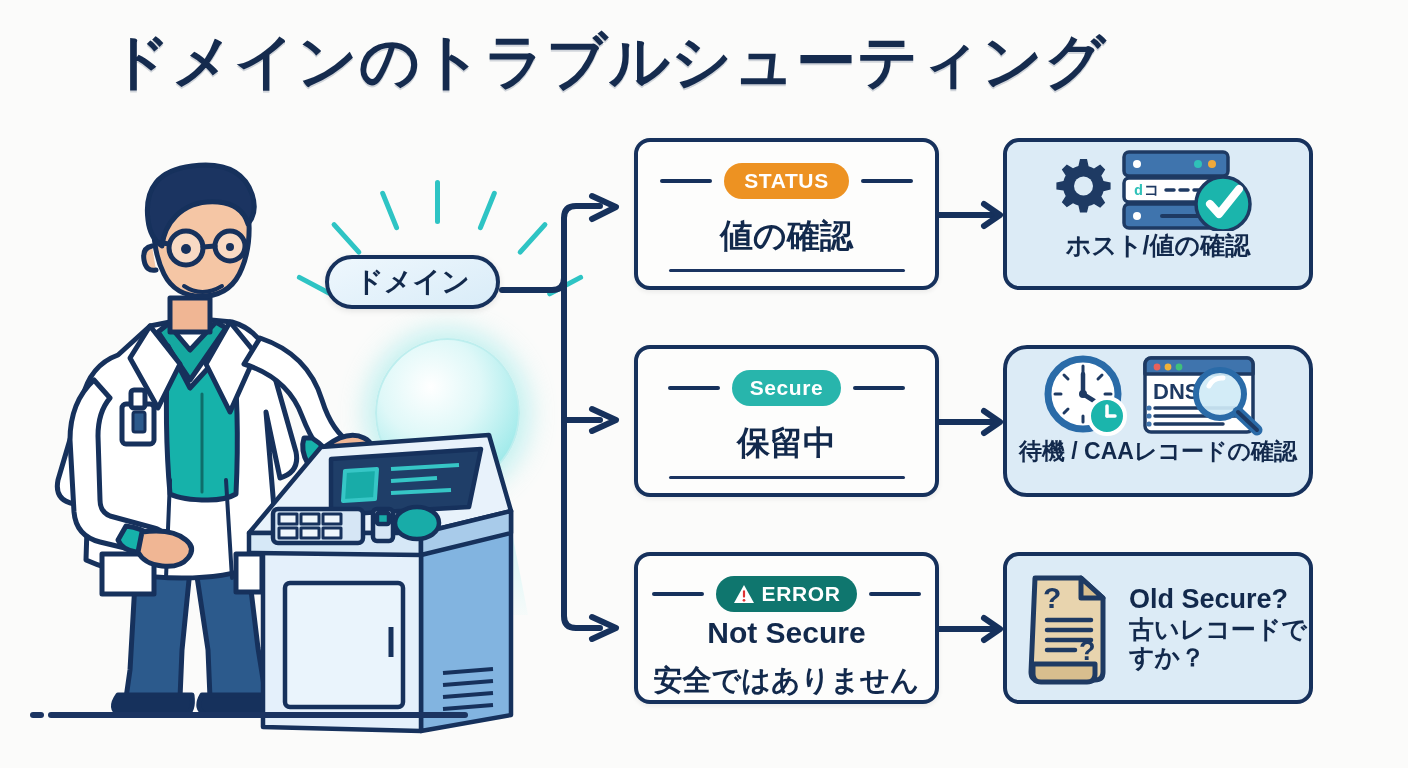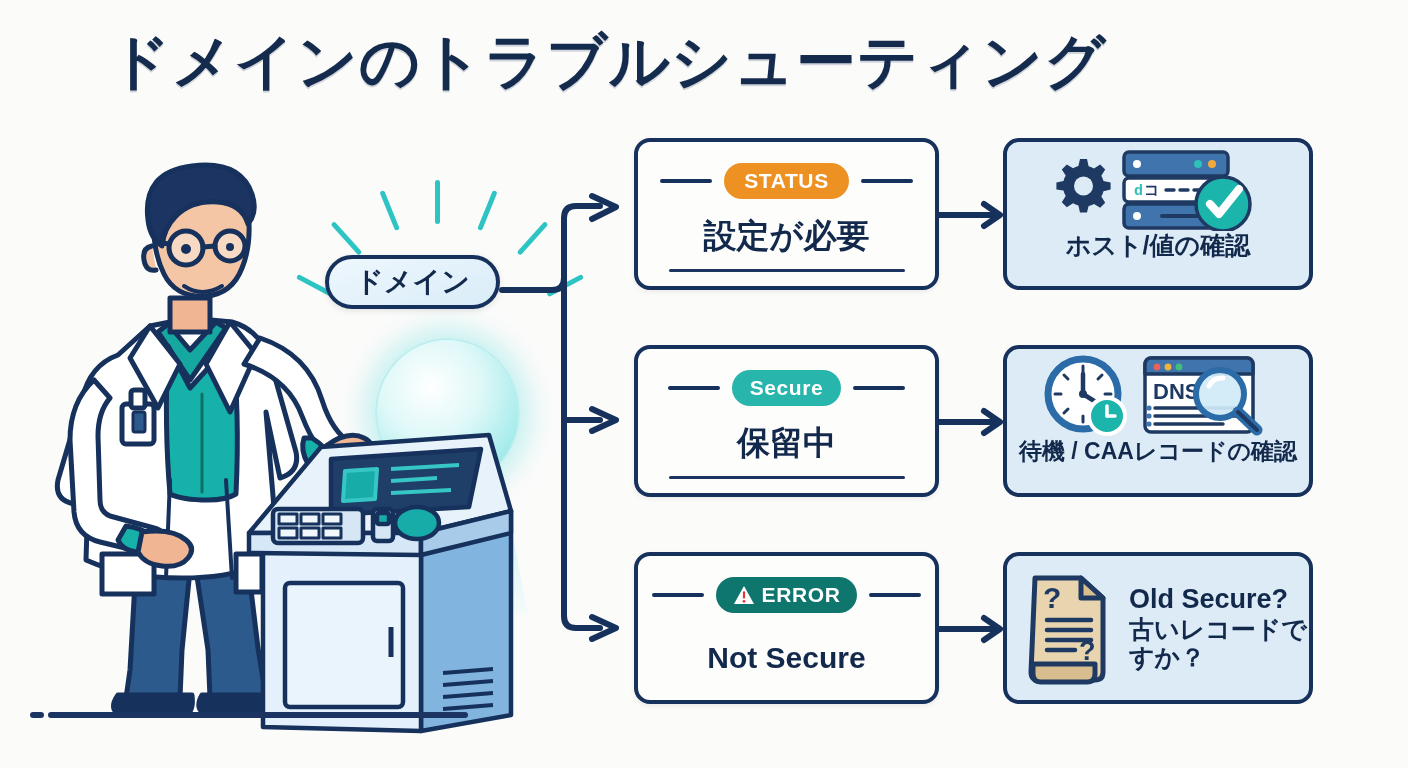--- a/index.html
+++ b/index.html
@@ -300,21 +300,21 @@
 
   <div class="card" style="left:634px; top:138px;">
     <div class="card-badge-row">
       <span class="rule left"></span>
       <span class="badge status">
         <span>STATUS</span>
       </span>
       <span class="rule right"></span>
     </div>
     <div class="card-main">
-      <div class="card-jp">設定が必要</div>
+      <div class="card-jp">値の確認</div>
     </div>
     <div class="card-underline"></div>
   </div>
 
   <div class="card" style="left:634px; top:345px;">
     <div class="card-badge-row">
       <span class="rule left"></span>
       <span class="badge pending">
         <span>Secure</span>
       </span>
@@ -334,20 +334,21 @@
           <path d="M12 1 L23 21 H1 Z" fill="#ffffff"></path>
           <rect x="10.8" y="7" width="2.4" height="8" rx="1.2" fill="#E03333"></rect>
           <circle cx="12" cy="18" r="1.5" fill="#E03333"></circle>
         </svg>
         <span>ERROR</span>
       </span>
       <span class="rule right"></span>
     </div>
     <div class="card-main">
       <div class="card-en">Not Secure</div>
+      <div class="card-jp small">安全ではありません</div>
     </div>
   </div>
 
   <svg class="mid-arrow" width="80" height="30" style="left:938px; top:200px;">
     <g fill="none" stroke="#16315C" stroke-width="6" stroke-linecap="round" stroke-linejoin="round">
       <line x1="0" y1="15" x2="56" y2="15"></line>
       <polyline points="46,4 62,15 46,26"></polyline>
     </g>
   </svg>
   <svg class="mid-arrow" width="80" height="30" style="left:938px; top:407px;">
@@ -393,21 +394,21 @@
 
         <g>
           <circle cx="185" cy="57" r="27" fill="#1BB5AC" stroke="#1E3A63" stroke-width="3.5"></circle>
           <path d="M172 57 l9 10 20 -25" fill="none" stroke="#FFFFFF" stroke-width="8" stroke-linecap="round" stroke-linejoin="round"></path>
         </g>
       </svg>
     </div>
     <div class="panel-label">ホスト/値の確認</div>
   </div>
 
-  <div class="panel p2" style="left:1003px; top:345px;">
+  <div class="panel p2" style="left:1003px; top:345px;border-radius:24px;">
     <div class="icon-wrap">
       <svg width="250" height="84" viewBox="0 0 250 84">
 
         <g>
           <circle cx="50" cy="40" r="35" fill="#FFFFFF" stroke="#2A6BA8" stroke-width="7"></circle>
           <g stroke="#1E3A63" stroke-width="3" stroke-linecap="round">
             <line x1="50" y1="12" x2="50" y2="18"></line>
             <line x1="50" y1="62" x2="50" y2="68"></line>
             <line x1="22" y1="40" x2="28" y2="40"></line>
             <line x1="72" y1="40" x2="78" y2="40"></line>

